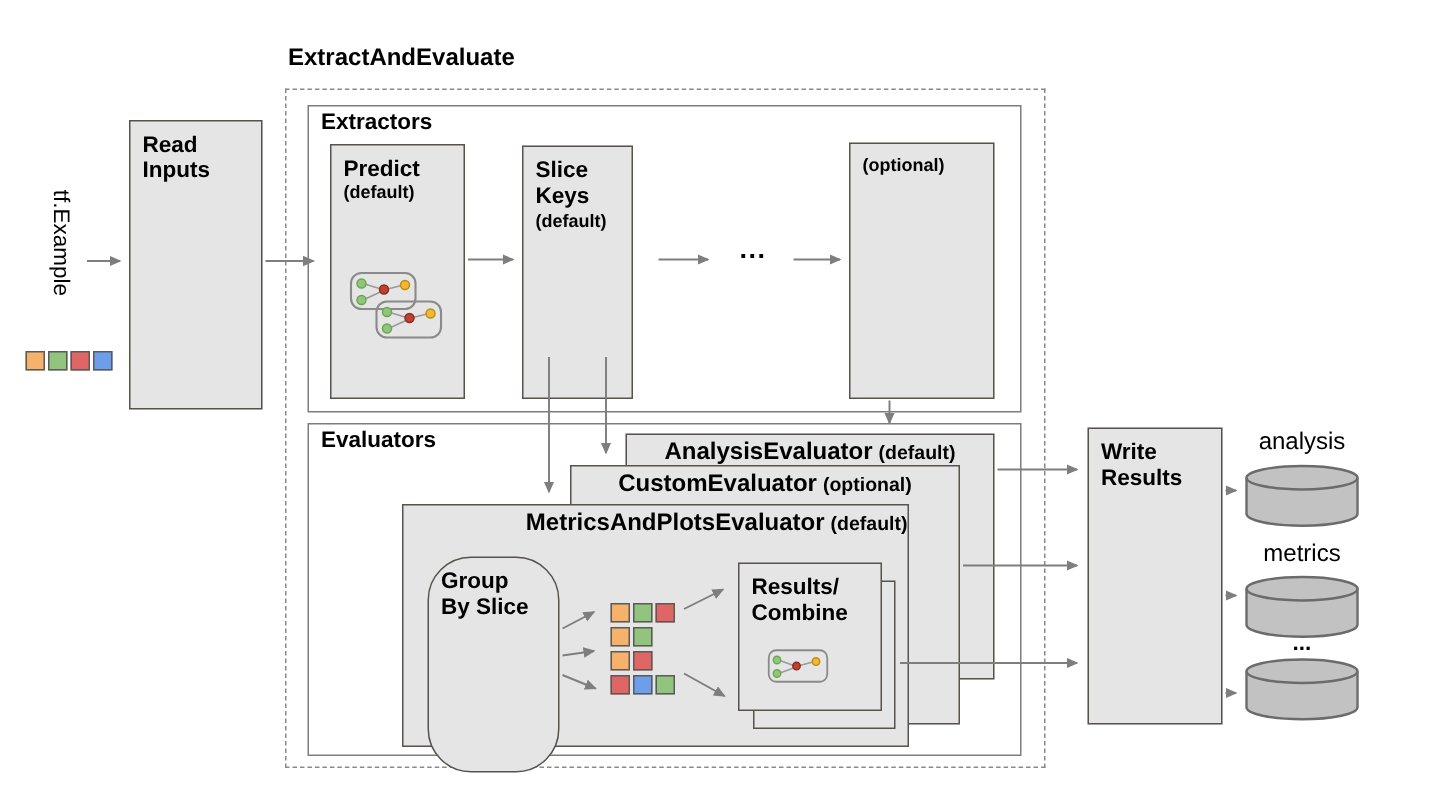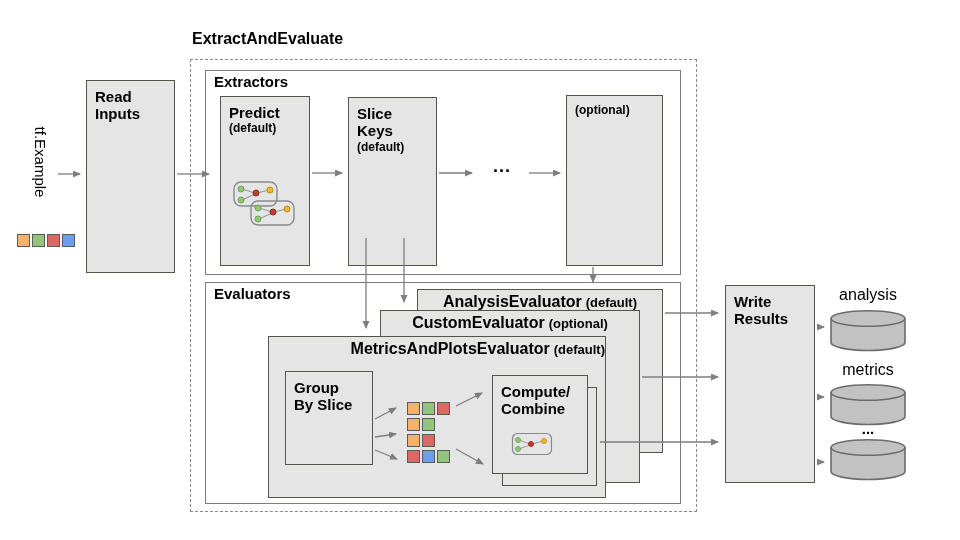--- a/index.html
+++ b/index.html
@@ -81,21 +81,21 @@
       <line x1="27" y1="29" x2="40" y2="33" stroke="#9A9A9A" stroke-width="1.2"></line>
       <line x1="27" y1="40" x2="40" y2="34" stroke="#9A9A9A" stroke-width="1.2"></line>
       <line x1="42" y1="33" x2="54" y2="30" stroke="#9A9A9A" stroke-width="1.2"></line>
       <circle cx="26" cy="29" r="3" fill="#93C47D" stroke="#6AA84F" stroke-width="1"></circle>
       <circle cx="26" cy="40" r="3" fill="#93C47D" stroke="#6AA84F" stroke-width="1"></circle>
       <circle cx="41" cy="33" r="3" fill="#BE4234" stroke="#8F2A1F" stroke-width="1"></circle>
       <circle cx="55" cy="30" r="3" fill="#F0B73B" stroke="#BF9000" stroke-width="1"></circle>
     </svg>
   </div>
 
-  <div class="tanbox" style="left:348px;top:97px;width:89px;height:169px;">
+  <div class="tanbox" style="left:348px;top:97px;width:74px;height:169px;">
     <div class="boxlabel" style="width:66px;">
       <span class="nm">Slice Keys</span>
       <span class="qual">(default)</span>
     </div>
   </div>
 
   <div class="dots" style="left:486px;top:156px;width:32px;">...</div>
 
   <div class="tanbox" style="left:566px;top:95px;width:97px;height:171px;">
     <div class="boxlabel">
@@ -118,21 +118,21 @@
       <span class="ev-name">CustomEvaluator</span><span class="ev-qual">(optional)</span>
     </div>
   </div>
 
   <div class="tanbox" style="left:268px;top:336px;width:338px;height:162px;">
     <div class="evtitle leftal">
       <span class="ev-name">MetricsAndPlotsEvaluator</span><span class="ev-qual">(default)</span>
     </div>
   </div>
 
-  <div class="tanbox" style="left:285px;top:371px;width:88px;height:94px;">
+  <div class="tanbox" style="left:285px;top:371px;width:88px;height:144px;border-radius:29px;">
     <div class="boxlabel" style="width:68px;">
       <span class="nm">Group By Slice</span>
     </div>
   </div>
 
   <div class="abs" style="left:407px;top:402px;">
     <div class="gridrow">
         <span class="sq" style="background-color: rgb(246, 178, 107);"></span>
         <span class="sq" style="background-color: rgb(147, 196, 125);"></span>
         <span class="sq" style="background-color: rgb(224, 102, 102);"></span>
@@ -148,21 +148,21 @@
     <div class="gridrow">
         <span class="sq" style="background-color: rgb(224, 102, 102);"></span>
         <span class="sq" style="background-color: rgb(109, 158, 235);"></span>
         <span class="sq" style="background-color: rgb(147, 196, 125);"></span>
       </div>
   </div>
 
   <div class="tanbox" style="left:502px;top:387px;width:95px;height:99px;"></div>
   <div class="tanbox" style="left:492px;top:375px;width:96px;height:99px;">
     <div class="boxlabel" style="width:86px;">
-      <span class="nm">Compute/ Combine</span>
+      <span class="nm">Results/ Combine</span>
     </div>
     <svg width="42" height="24" style="position:absolute;left:18px;top:56px;" viewBox="0 0 42 24">
       <rect x="1.5" y="1.5" width="39" height="21" rx="5" fill="none" stroke="#8A8A8A" stroke-width="1.2"></rect>
       <line x1="8" y1="8" x2="19" y2="12" stroke="#9A9A9A" stroke-width="1"></line>
       <line x1="8" y1="17" x2="19" y2="13" stroke="#9A9A9A" stroke-width="1"></line>
       <line x1="21" y1="12" x2="32" y2="9" stroke="#9A9A9A" stroke-width="1"></line>
       <circle cx="7" cy="8" r="2.5" fill="#93C47D" stroke="#6AA84F" stroke-width="0.9"></circle>
       <circle cx="7" cy="17" r="2.5" fill="#93C47D" stroke="#6AA84F" stroke-width="0.9"></circle>
       <circle cx="20" cy="12" r="2.5" fill="#BE4234" stroke="#8F2A1F" stroke-width="0.9"></circle>
       <circle cx="33" cy="9" r="2.5" fill="#F0B73B" stroke="#BF9000" stroke-width="0.9"></circle>

